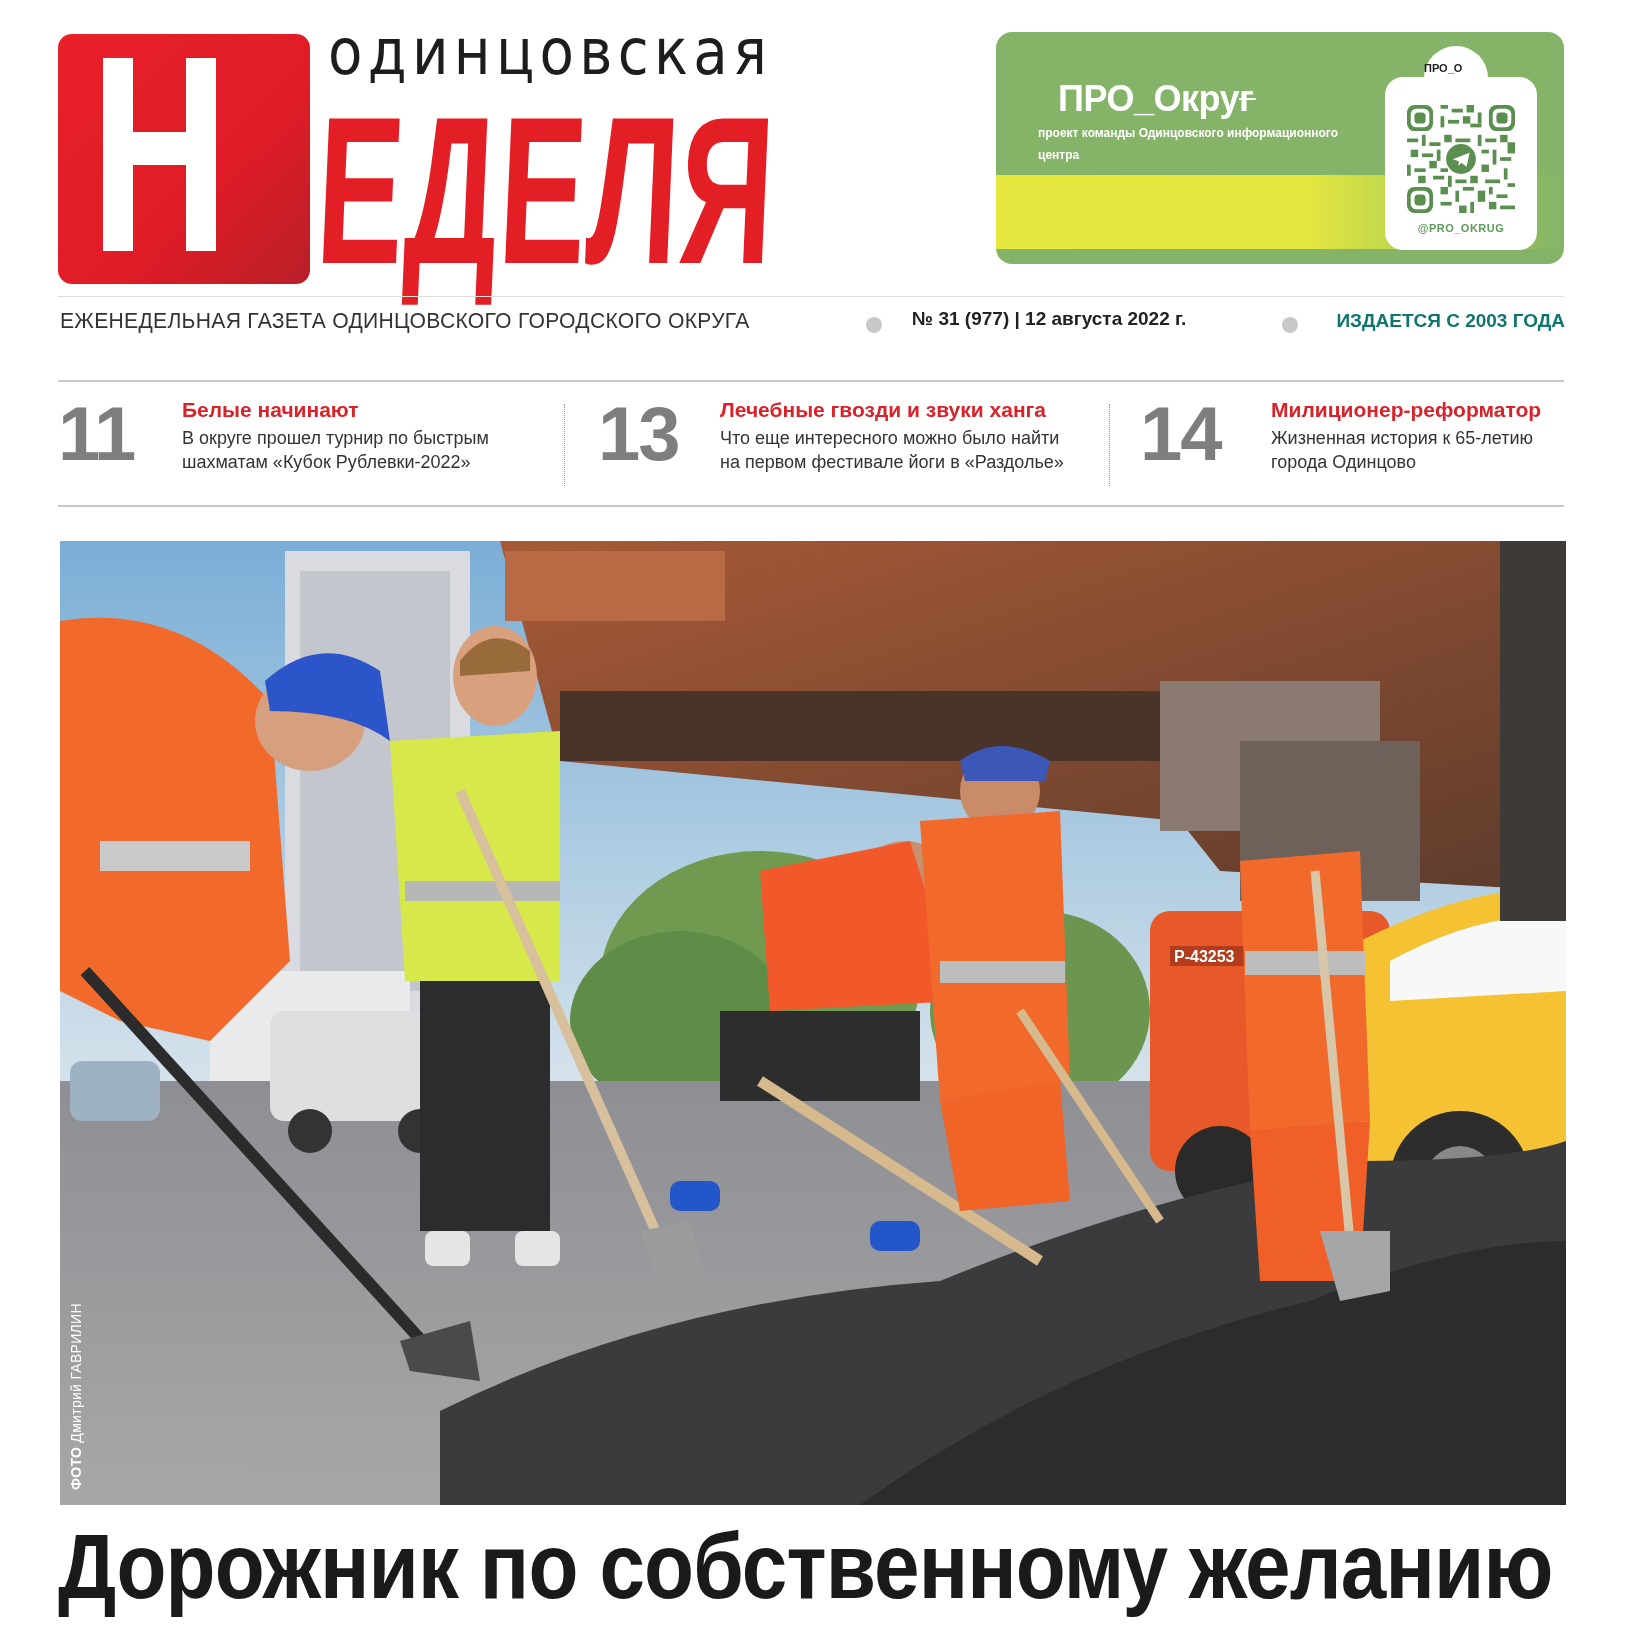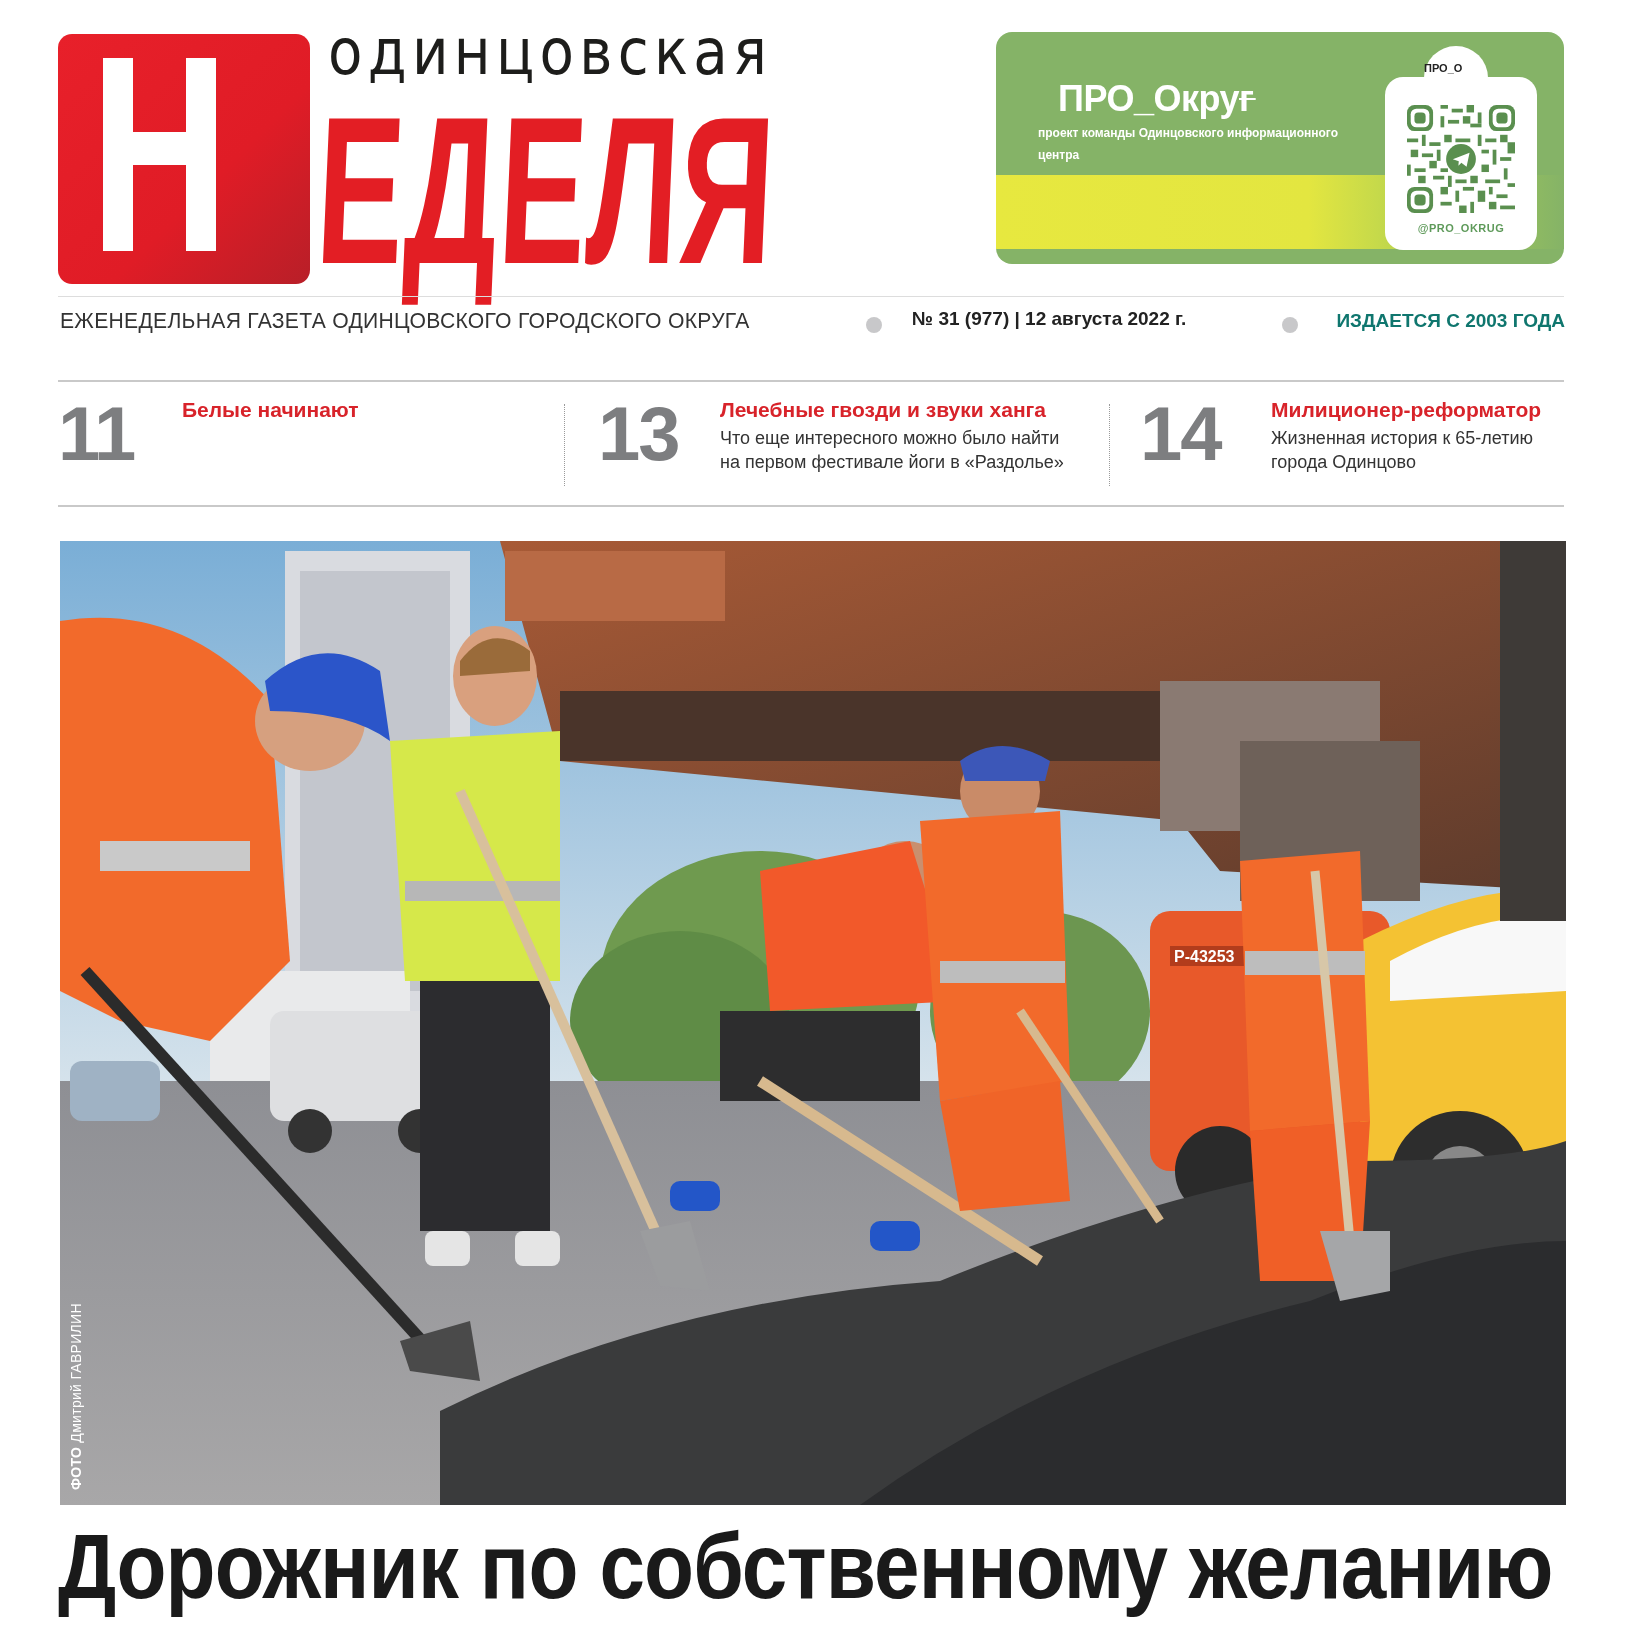--- a/index.html
+++ b/index.html
@@ -183,20 +183,24 @@
 <div class="dot" style="left:866px; top:317px;"></div>
 <div class="issue">№ 31 (977)  |  12 августа 2022 г.</div>
 <div class="dot" style="left:1282px; top:317px;"></div>
 <div class="since">ИЗДАЕТСЯ С 2003 ГОДА</div>
 
 <div class="rule" style="top:380px; width:1506px;"></div>
 
 <div class="teaser" style="left:58px; width:500px;">
   <div class="num" style="left:0;">11</div>
   <div class="head" style="left:124px;">Белые начинают</div>
+  <div class="body" style="left:124px;">
+    <div>В округе прошел турнир по быстрым</div>
+    <div>шахматам «Кубок Рублевки-2022»</div>
+  </div>
 </div>
 <div class="vsep" style="left:564px;"></div>
 
 <div class="teaser" style="left:598px; width:500px;">
   <div class="num" style="left:0;">13</div>
   <div class="head" style="left:122px;">Лечебные гвозди и звуки ханга</div>
   <div class="body" style="left:122px;">
     <div>Что еще интересного можно было найти</div>
     <div>на первом фестивале йоги в «Раздолье»</div>
   </div>

